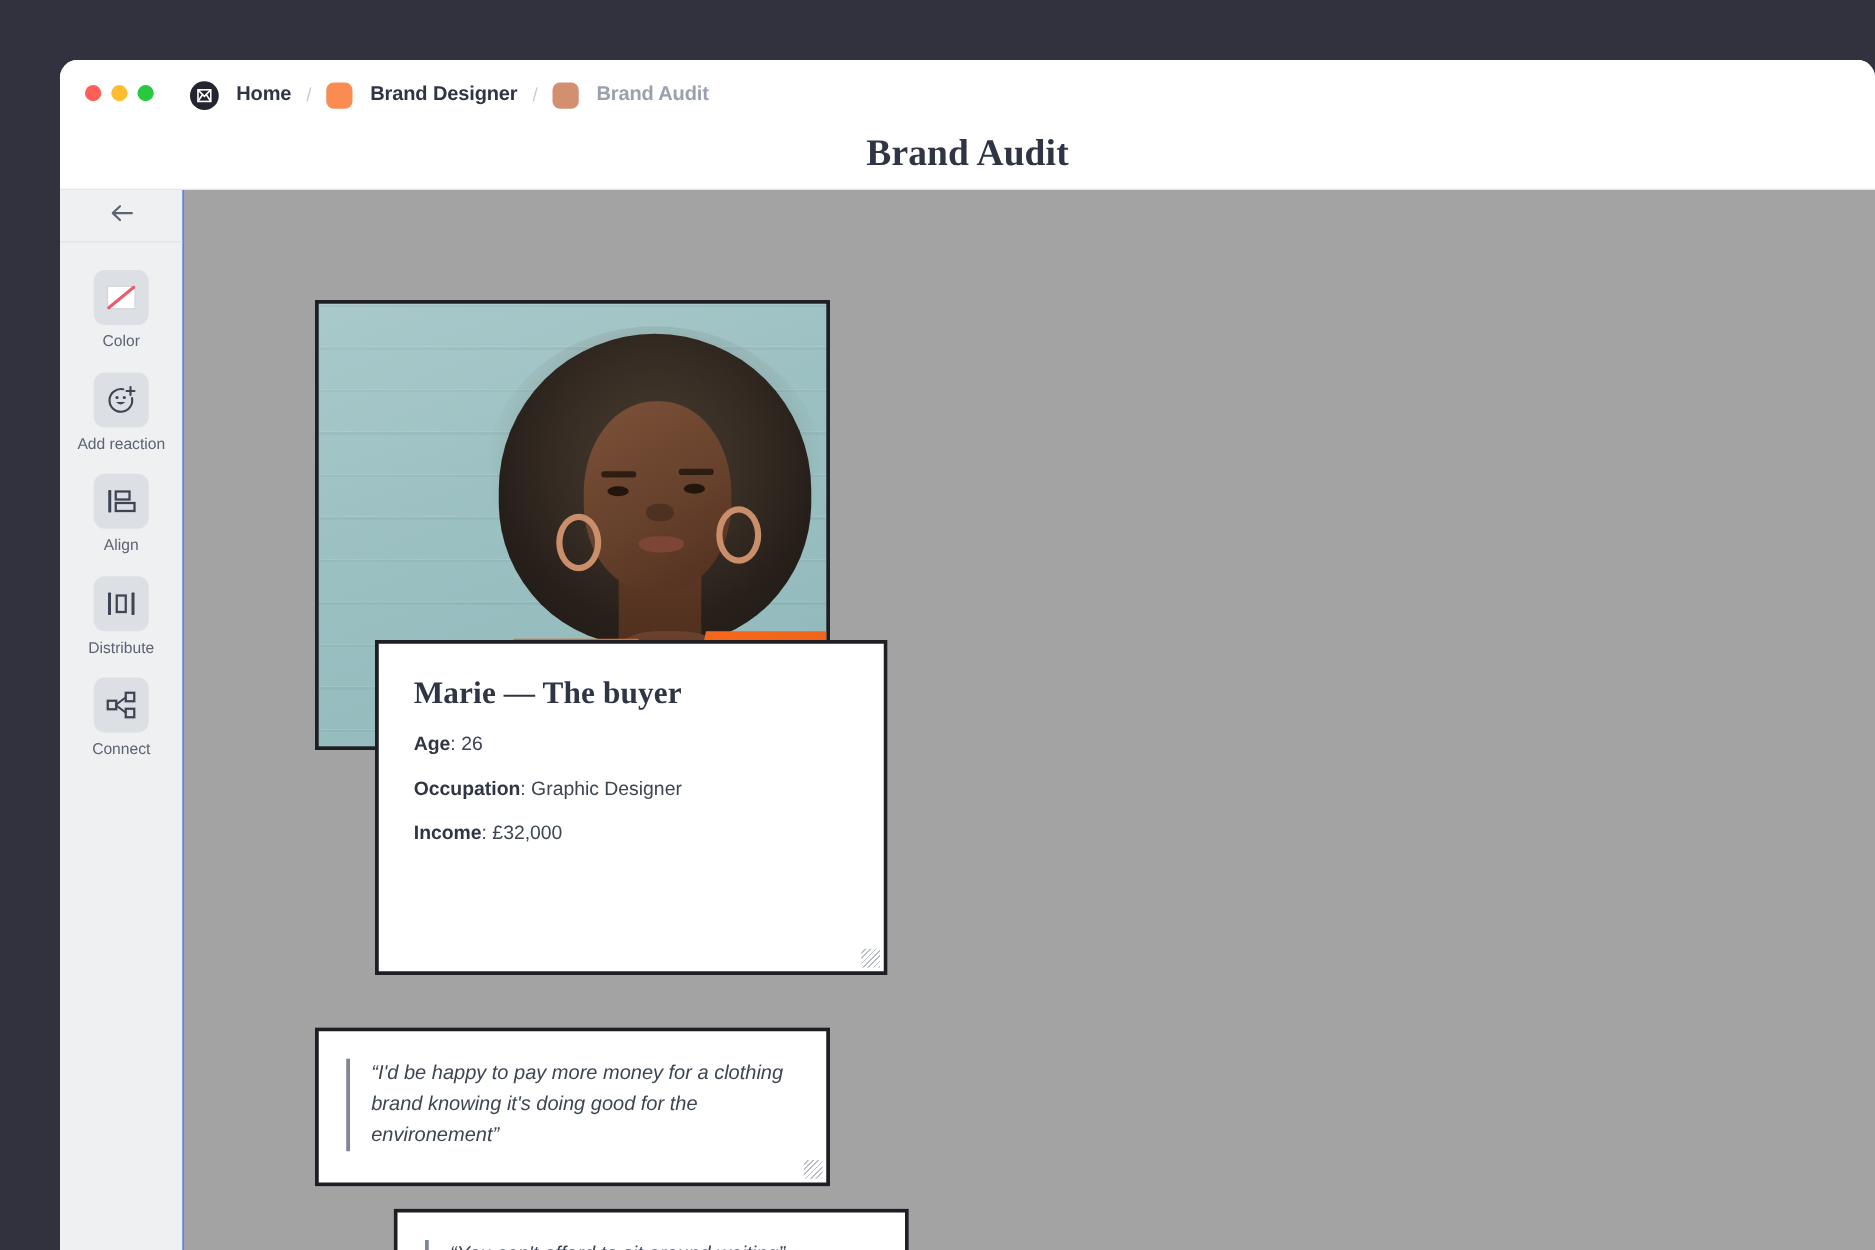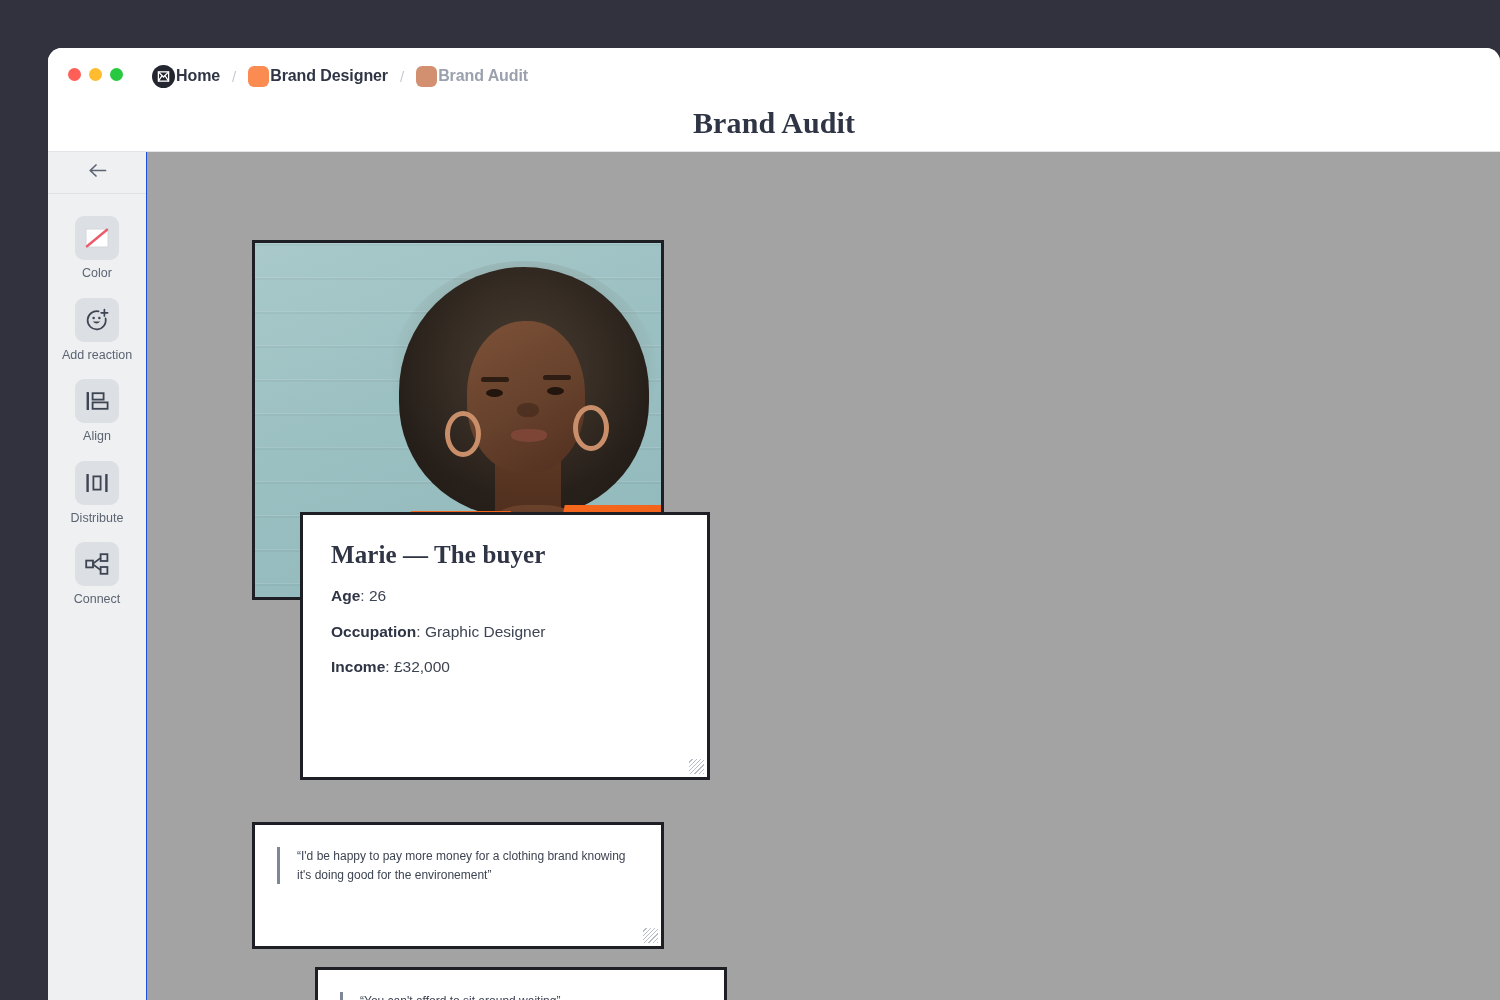--- a/index.html
+++ b/index.html
@@ -34,21 +34,21 @@
   .tl { width: 13px; height: 13px; border-radius: 50%; }
   .tl.red    { background: #ff5f57; }
   .tl.yellow { background: #febc2e; }
   .tl.green  { background: #28c840; }
 
   #breadcrumb {
     position: absolute; left: 104px; top: 14px;
     display: flex; align-items: center; gap: 10px;
     height: 28px;
   }
-  .crumb { display: flex; align-items: center; gap: 1px; }
+  .crumb { display: flex; align-items: center; gap: 14px; }
   .crumb-label {
     font-size: 16px; font-weight: bold; color: #2f3545;
     letter-spacing: -0.1px; white-space: nowrap;
   }
   .crumb-label.muted { color: #9aa1ad; font-weight: bold; }
   .crumb-sep { color: #c7ccd4; font-size: 15px; padding: 0 2px; }
   .home-mark {
     width: 23px; height: 23px; border-radius: 50%;
     background: #23262f;
     display: flex; align-items: center; justify-content: center;
@@ -241,21 +241,22 @@
     padding: 22px 26px 18px 22px;
     display: flex;
   }
   .quote-bar {
     flex: 0 0 3px;
     background: #7d8796;
     margin-right: 17px;
     align-self: stretch;
   }
   .quote-text {
-    font-size: 12px;
+    font-size: 16px;
+    font-style: italic;
     line-height: 1.55;
     color: #3d4452;
   }
 
   .resize-grip {
     position: absolute; right: 3px; bottom: 3px;
     width: 15px; height: 15px;
     background:
       repeating-linear-gradient(135deg,
         transparent 0px, transparent 2px,

